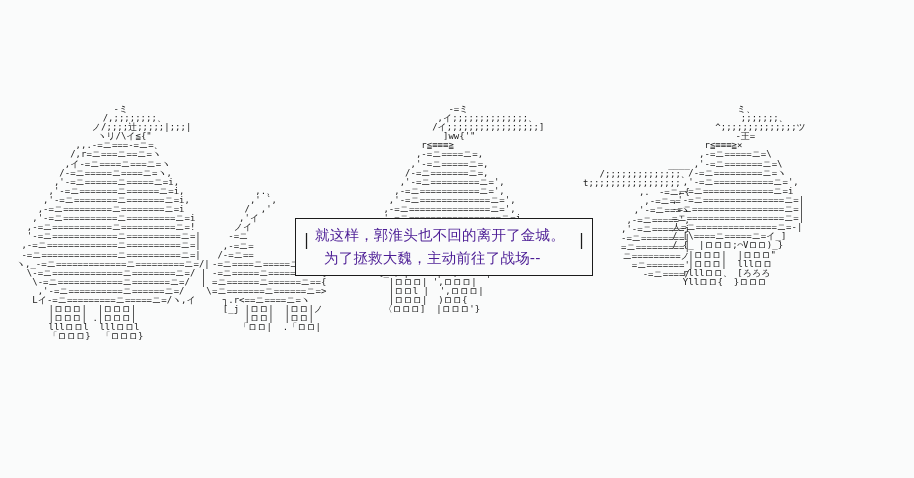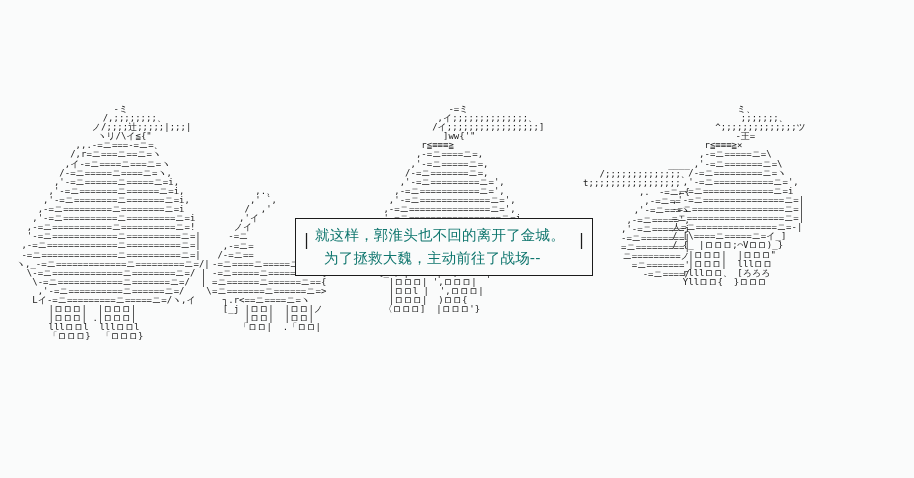--- a/index.html
+++ b/index.html
@@ -70,21 +70,21 @@
     flex: 1;
     display: flex;
     flex-direction: column;
     justify-content: center;
     padding-left: 4px;
   }
   .dline {
     font-family: "DejaVu Sans", "Liberation Sans", sans-serif;
     font-size: 14.5px;
     line-height: 23px;
-    color: #0f766e;
+    color: #4c1d95;
     white-space: pre;
     letter-spacing: 0.2px;
   }
   .dline.second { padding-left: 9px; }
 </style>
 </head>
 <body>
 
 <div id="stage" style="background: rgb(250, 251, 251);">
 

